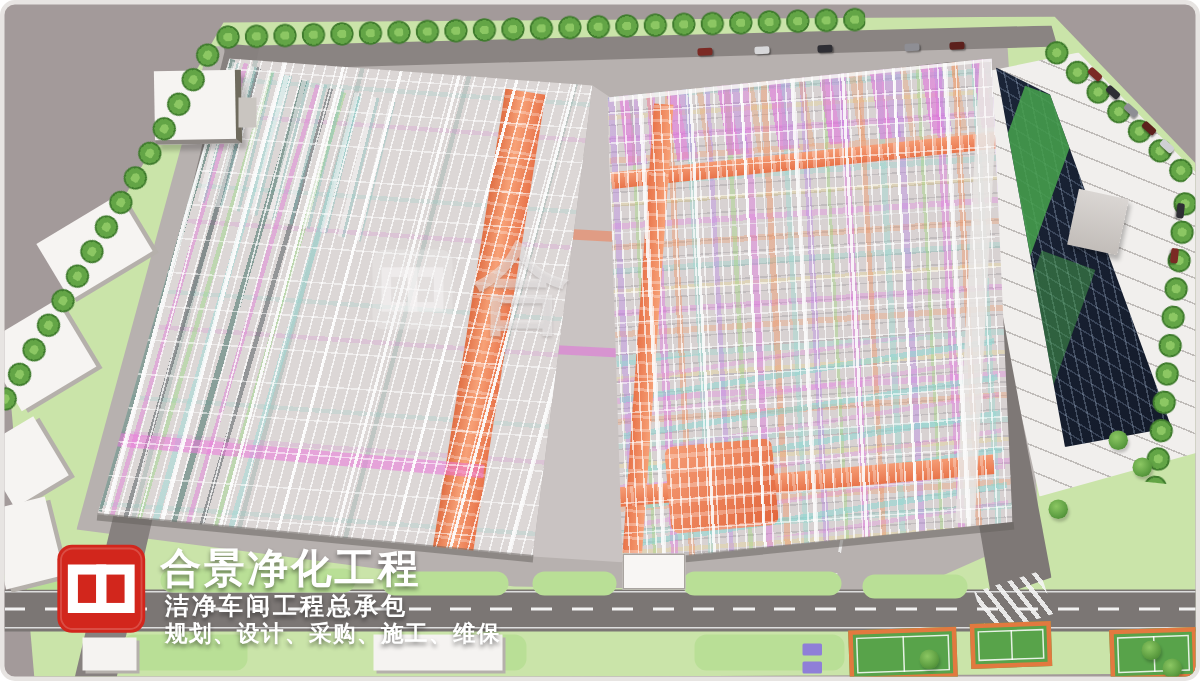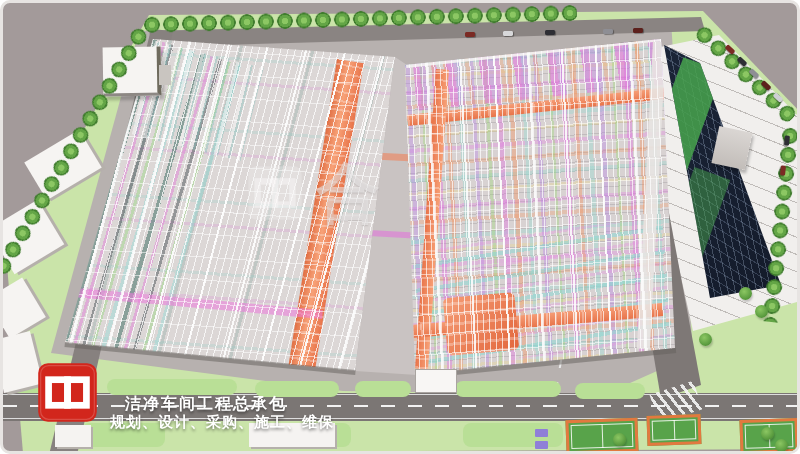--- a/index.html
+++ b/index.html
@@ -128,21 +128,21 @@
       text-shadow:0 1px 2px rgba(90,85,85,.25);}
 
   
   .tooltip{left:597px;top:285px;background:rgba(255,255,255,.96);border:1px solid #cfcccb;border-radius:3px;
       padding:2px 7px;font-size:10px;color:#4a4a4a;box-shadow:0 1px 3px rgba(0,0,0,.3);white-space:nowrap;}
 
   
   .brand-logo{left:33px;top:359px;width:63px;height:61px;}
   .brand-title{left:104px;top:358px;font-size:27px;font-weight:bold;color:#fff;letter-spacing:2px;
       text-shadow:0 2px 3px rgba(0,0,0,.45);}
-  .brand-tagline{left:122px;top:391px;font-size:16px;font-weight:bold;color:#fff;letter-spacing:2px;
+  .brand-tagline{left:107px;top:391px;font-size:16px;font-weight:bold;color:#fff;letter-spacing:2px;
       text-shadow:0 2px 3px rgba(0,0,0,.45);}
   .brand-services{left:107px;top:410px;font-size:15px;font-weight:bold;color:#fff;letter-spacing:1px;
       text-shadow:0 2px 3px rgba(0,0,0,.45);}
 </style>
 </head>
 <body>
 
 <div class="stage">
 
   <div class="abs lawn"></div>
@@ -250,16 +250,17 @@
     <span class="wm-char">合</span>
   </div>
 
 
   <svg class="abs brand-logo" viewBox="0 0 100 100">
     <rect x="2" y="2" width="96" height="96" rx="16" fill="#d2261c"></rect>
     <rect x="6" y="6" width="88" height="88" rx="13" fill="none" stroke="rgba(255,255,255,.18)" stroke-width="2"></rect>
     <rect x="19" y="29" width="31" height="42" fill="none" stroke="#ffffff" stroke-width="11"></rect>
     <rect x="50" y="29" width="31" height="42" fill="none" stroke="#ffffff" stroke-width="11"></rect>
   </svg>
+  <div class="abs brand-title">合景净化工程</div>
   <div class="abs brand-tagline">洁净车间工程总承包</div>
   <div class="abs brand-services">规划、设计、采购、施工、维保</div>
 
 </div>
 
 </body></html>

